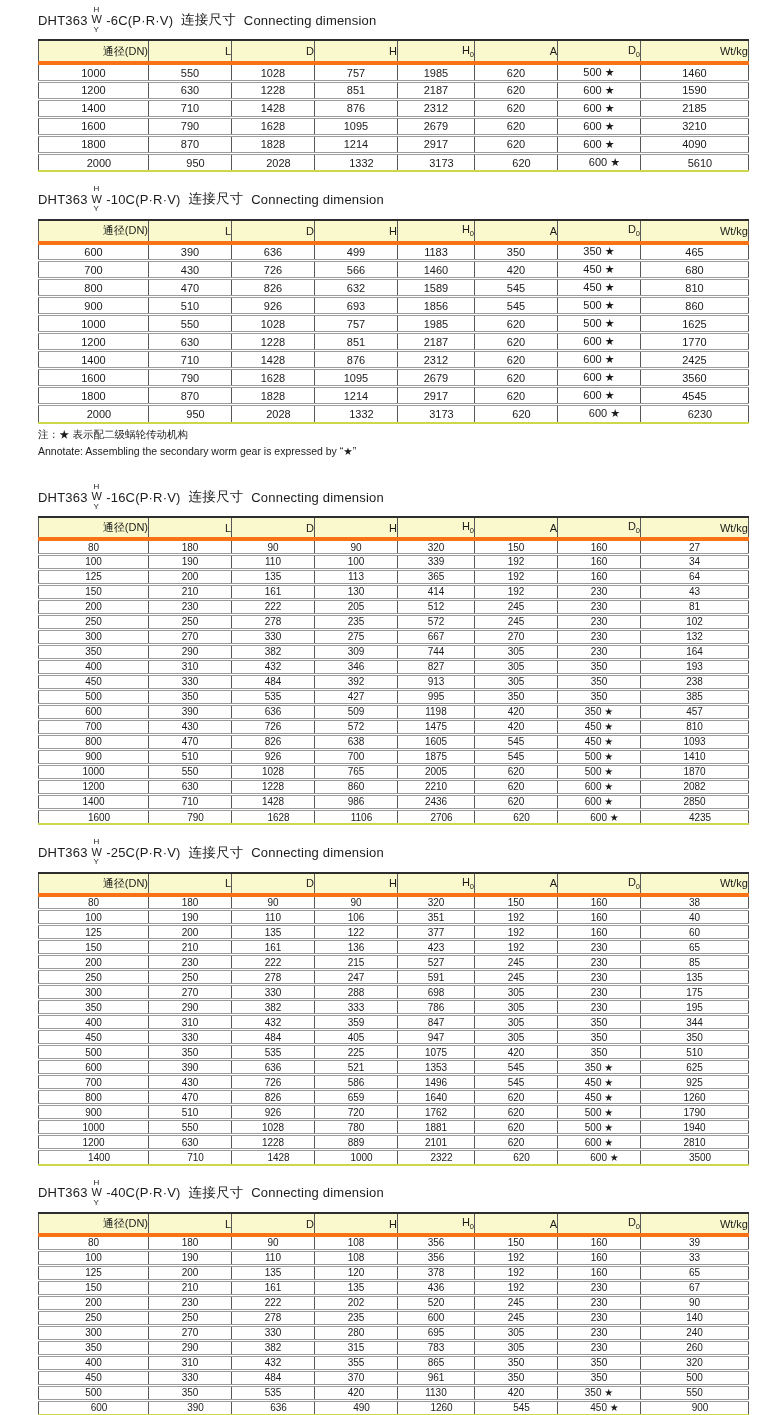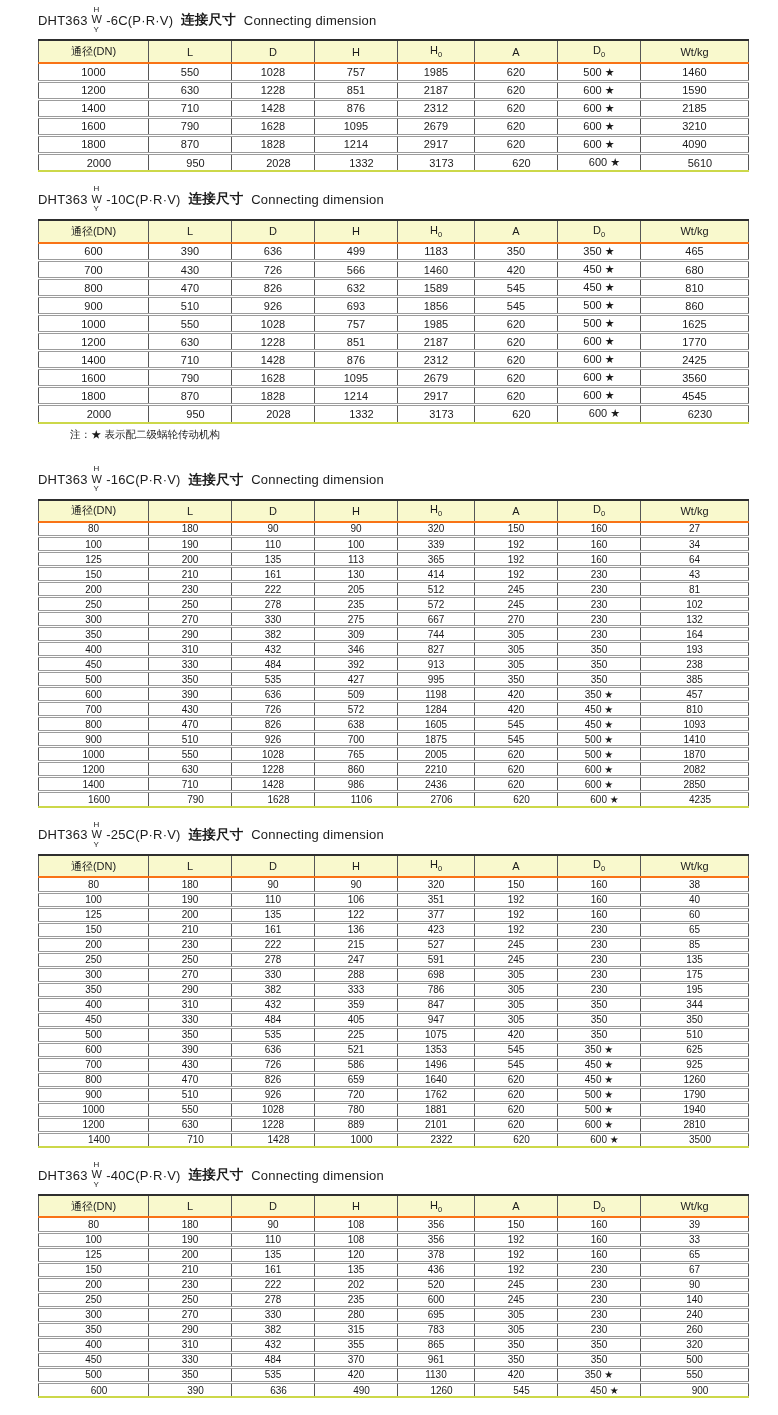--- a/index.html
+++ b/index.html
@@ -15,53 +15,54 @@
   .section.gap-top { margin-top:24px; }
 
   .section-title {
     font-size:13px; letter-spacing:0.2px;
     display:flex; align-items:center;
     margin-bottom:5px; white-space:pre;
   }
   .hwy { display:inline-flex; flex-direction:column; align-items:flex-start; line-height:1; margin:0 4px 0 4px; }
   .hwy .small { font-size:8px; line-height:1.05; margin-left:2px; }
   .hwy .mid   { font-size:11px; line-height:1.05; }
-  .title-cn { font-size:13.5px;font-weight:bold; }
+  .title-cn { font-size:13.5px; }
 
   table.dim-table {
     width:710px; border-collapse:collapse; table-layout:fixed;
     text-align:center;
     border-top:2px solid #2e2e2e;
     border-bottom:2px solid #ccd84a;
   }
   col.c0 { width:110px; } col.c1 { width:83px; } col.c2 { width:83px; }
   col.c3 { width:83px; }  col.c4 { width:77px; } col.c5 { width:83px; }
   col.c6 { width:83px; }  col.c7 { width:108px; }
 
   .dim-table th, .dim-table td {
     border-left:1px solid #575757; border-right:1px solid #575757;
     overflow:hidden; white-space:nowrap; font-weight:normal;
   }
   .dim-table th {
     background:#f9f9cd;
-    border-bottom:2px solid #f97316;
+    border-bottom:4px solid #f97316;
     font-size:11px;
+    text-align:right;
   }
   .dim-table td { border-bottom:3px double #9c9c9c; }
   .dim-table tr:last-child td { border-bottom:none;padding-left:11px; }
 
   .section.tall  th { height:23px; }
   .section.tall  td { height:18px; font-size:11px; }
   .section.short th { height:22px; }
   .section.short td { height:15px; font-size:10px; }
 
   sub { font-size:7.5px; }
 
   .note { font-size:10.5px; line-height:1.4; margin-top:3px; white-space:pre-wrap; }
-  .notes { margin-top:2px;margin-left:32px; }
+  .notes { margin-top:2px; }
 </style>
 </head>
 <body>
 
 <div class="doc" id="doc">
     <div class="section tall">
       <div class="section-title"><span>DHT363</span><span class="hwy"><span class="small">H</span><span class="mid">W</span><span class="small">Y</span></span><span>-6C(P·R·V)</span><span class="title-cn">  连接尺寸  </span><span>Connecting dimension</span></div>
       <table class="dim-table">
         <colgroup>
           <col class="c0">
@@ -272,20 +273,21 @@
             <td>1332</td>
             <td>3173</td>
             <td>620</td>
             <td>600 ★</td>
             <td>6230</td>
           </tr>
         </tbody>
       </table>
       <div class="notes">
         <div class="note">注：★ 表示配二级蜗轮传动机构</div>
+        <div class="note">Annotate: Assembling the secondary worm gear is expressed by “★”</div>
       </div>
     </div>
     <div class="section short gap-top">
       <div class="section-title"><span>DHT363</span><span class="hwy"><span class="small">H</span><span class="mid">W</span><span class="small">Y</span></span><span>-16C(P·R·V)</span><span class="title-cn">  连接尺寸  </span><span>Connecting dimension</span></div>
       <table class="dim-table">
         <colgroup>
           <col class="c0">
           <col class="c1">
           <col class="c2">
           <col class="c3">
@@ -425,21 +427,21 @@
             <td>1198</td>
             <td>420</td>
             <td>350 ★</td>
             <td>457</td>
           </tr>
           <tr>
             <td>700</td>
             <td>430</td>
             <td>726</td>
             <td>572</td>
-            <td>1284</td>
+            <td>1475</td>
             <td>420</td>
             <td>450 ★</td>
             <td>810</td>
           </tr>
           <tr>
             <td>800</td>
             <td>470</td>
             <td>826</td>
             <td>638</td>
             <td>1605</td>

